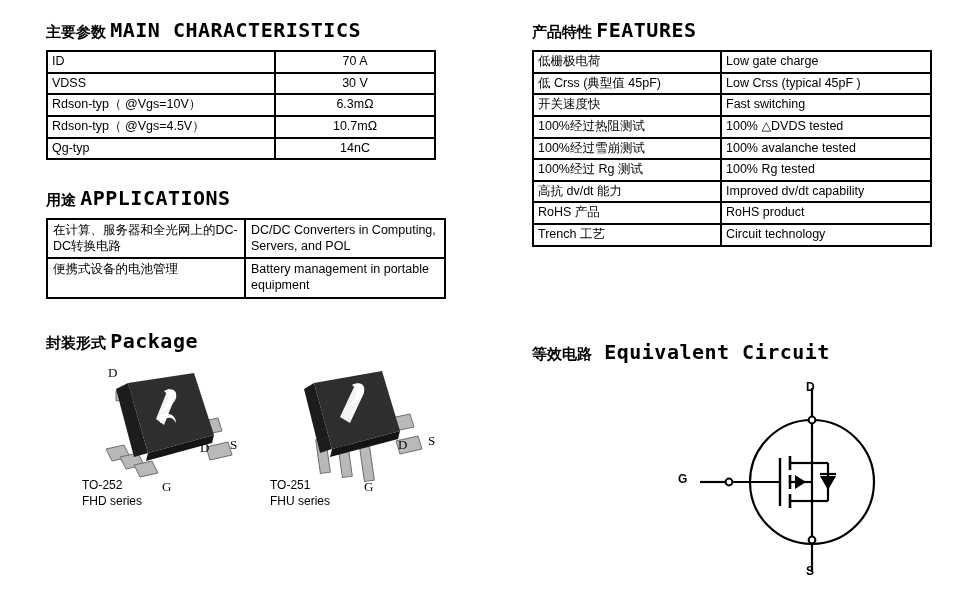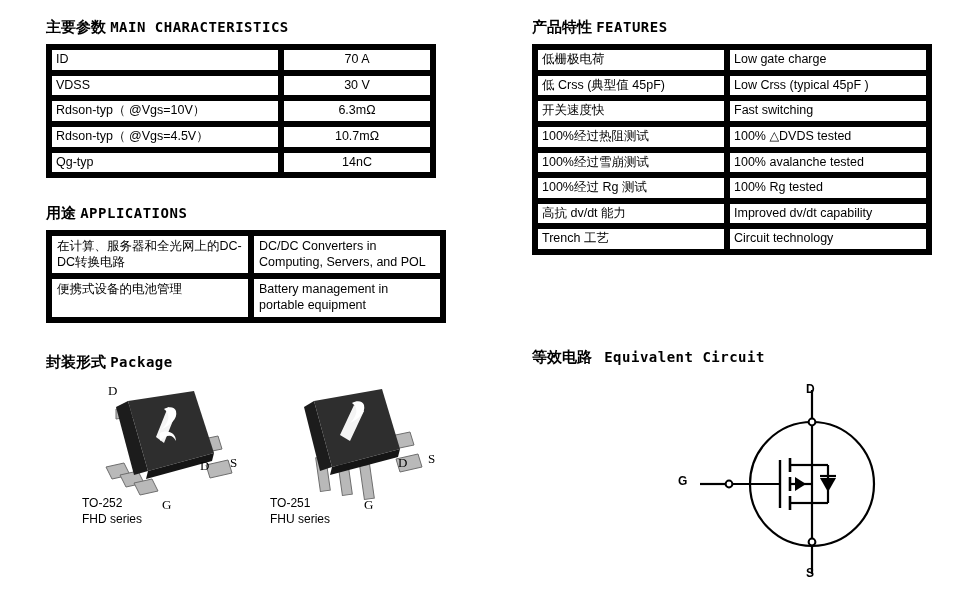--- a/index.html
+++ b/index.html
@@ -34,30 +34,30 @@
   }
   h2.section-title {
     font-size: 15px;
     font-weight: bold;
     margin: 0 0 8px 0;
     letter-spacing: 0px;
     line-height: 1.2;
   }
   h2.section-title .mono {
     font-family: "DejaVu Sans Mono", monospace;
-    font-size: 14px;
+    font-size: 20px;
     letter-spacing: 0.5px;
   }
   table.spec {
     border-collapse: collapse;
     font-size: 12.5px;
     table-layout: fixed;
   }
   table.spec td {
-    border: 6px solid #000000;
+    border: 2px solid #000000;
     padding: 2px 4px;
     line-height: 1.25;
     vertical-align: top;
   }
   
   #main-char-table {
     width: 390px;
   }
   #main-char-table td.param {
     width: 218px;
@@ -273,20 +273,24 @@
         </tr>
         <tr>
           <td class="cn">100%经过 Rg 测试</td>
           <td class="en">100% Rg tested</td>
         </tr>
         <tr>
           <td class="cn">高抗 dv/dt 能力</td>
           <td class="en">Improved dv/dt capability</td>
         </tr>
         <tr>
+          <td class="cn">RoHS 产品</td>
+          <td class="en">RoHS product</td>
+        </tr>
+        <tr>
           <td class="cn">Trench 工艺</td>
           <td class="en">Circuit technology</td>
         </tr>
       </tbody>
     </table>
 
     <div style="height:93px;"></div>
 
     <h2 class="section-title">
       <span>等效电路</span>

